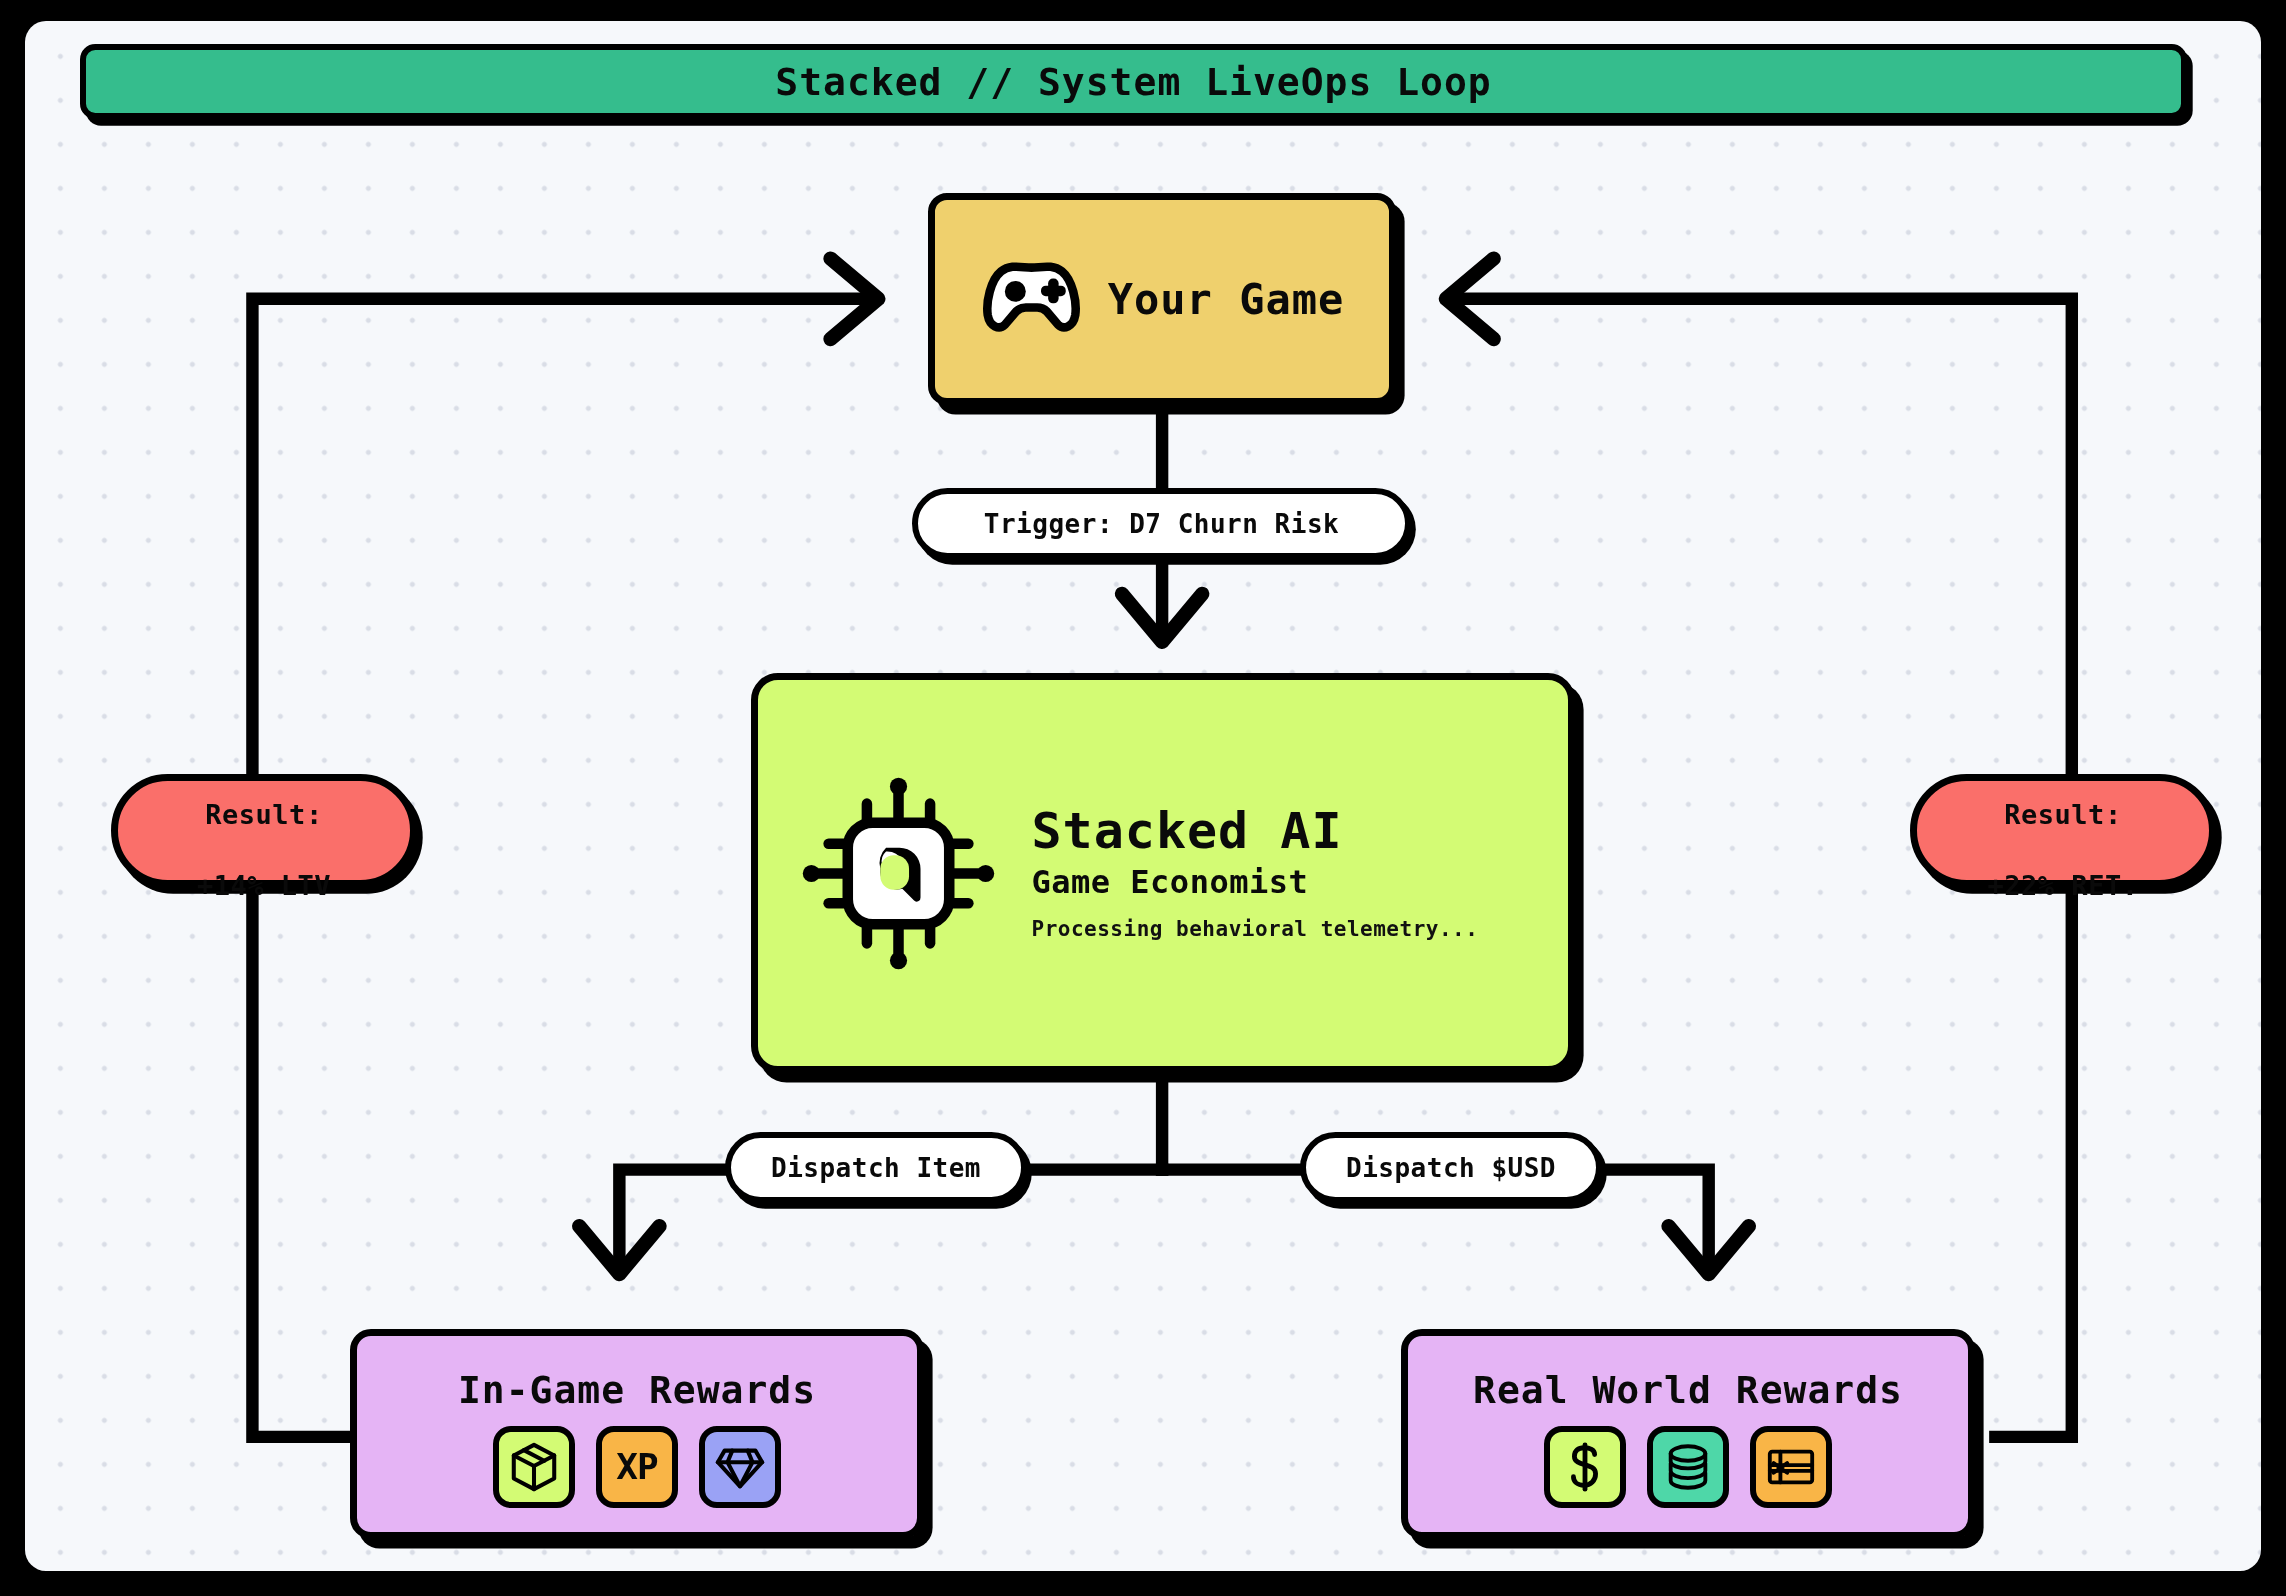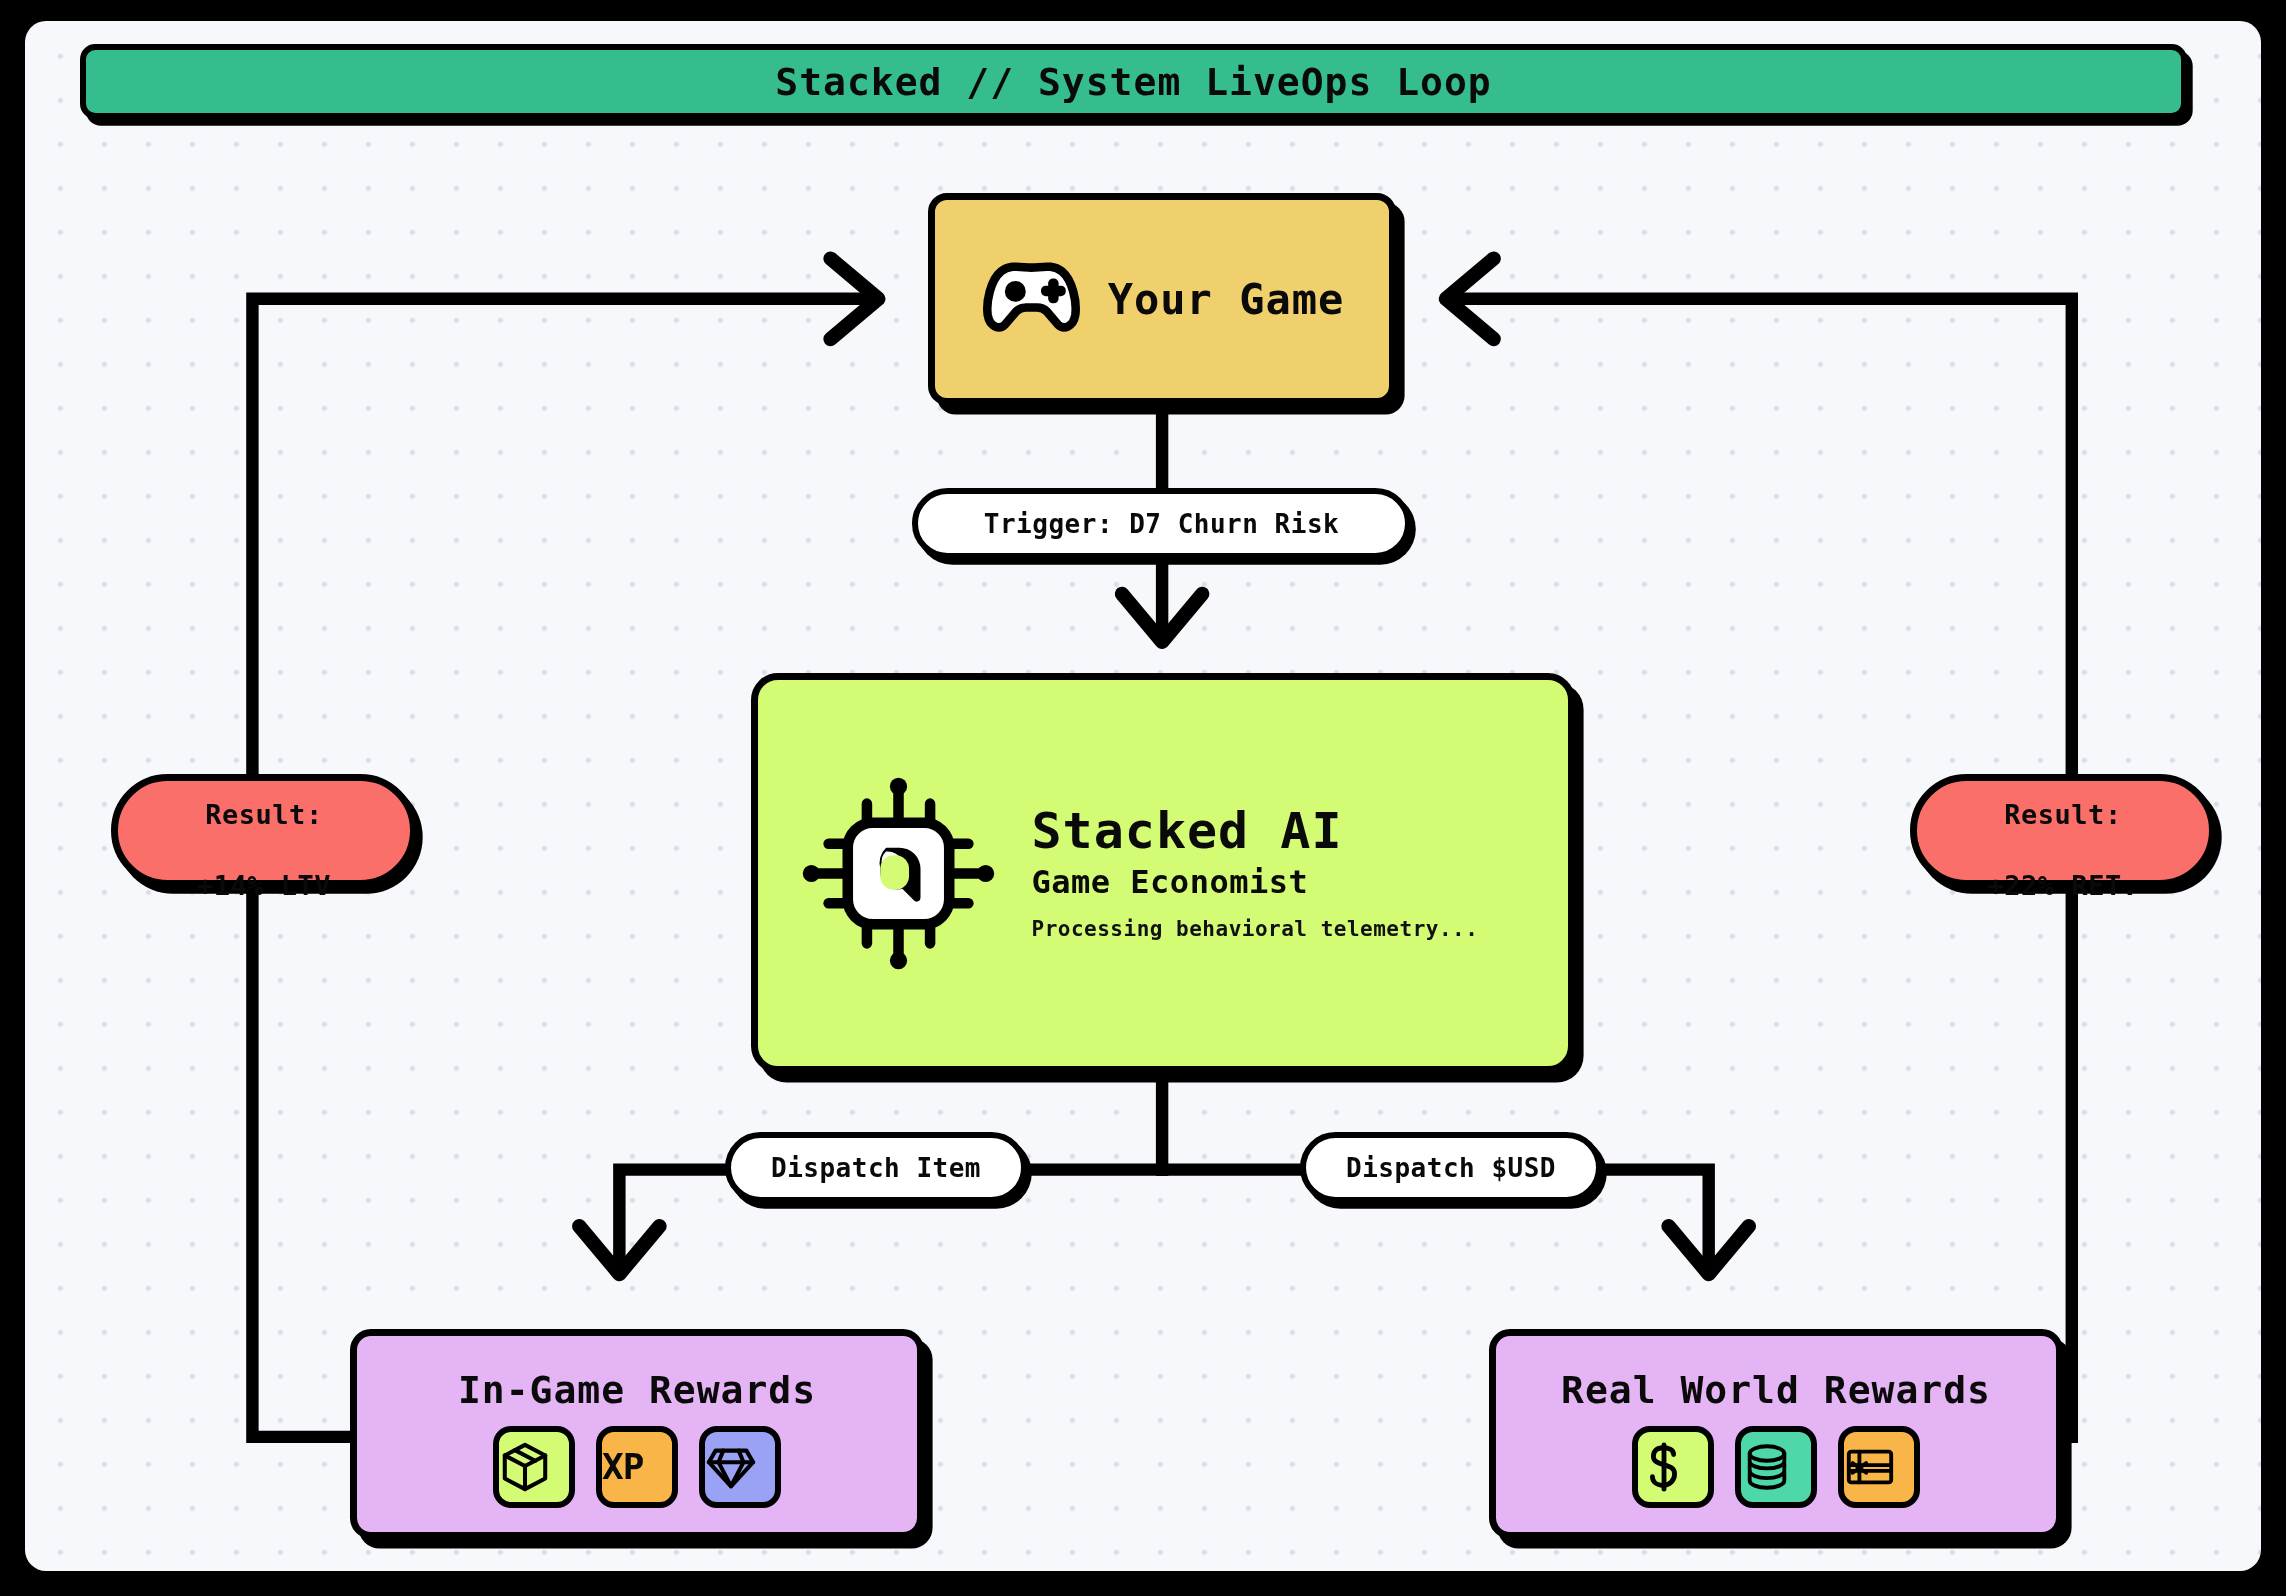--- a/index.html
+++ b/index.html
@@ -139,36 +139,37 @@
     background: #e5b4f5;
     border-radius: 21px;
     display: flex;
     flex-direction: column;
     align-items: center;
     justify-content: center;
     gap: 14px;
     padding-top: 7.6px;
   }
   #node-ingame-rewards { left: 325px; top: 1308px; width: 574px; height: 210px; }
-  #node-realworld-rewards { left: 1464px; top: 1308px; width: 574px; height: 210px; }
+  #node-realworld-rewards { left: 1376px; top: 1308px; width: 574px; height: 210px; }
   .reward-title {
     font-size: 38px;
     font-weight: bold;
     color: #0a0a0a;
     letter-spacing: 1px;
     white-space: nowrap;
   }
   .reward-icons { display: flex; gap: 21px; }
   .reward-tile {
     width: 82px;
     height: 82px;
     border: 6.7px solid #000000;
     border-radius: 18px;
     display: flex;
     align-items: center;
+    justify-content: center;
   }
   .reward-tile .tile-label {
     font-size: 36px;
     font-weight: bold;
     color: #0a0a0a;
     letter-spacing: -1px;
   }
 
   
   .pill {

